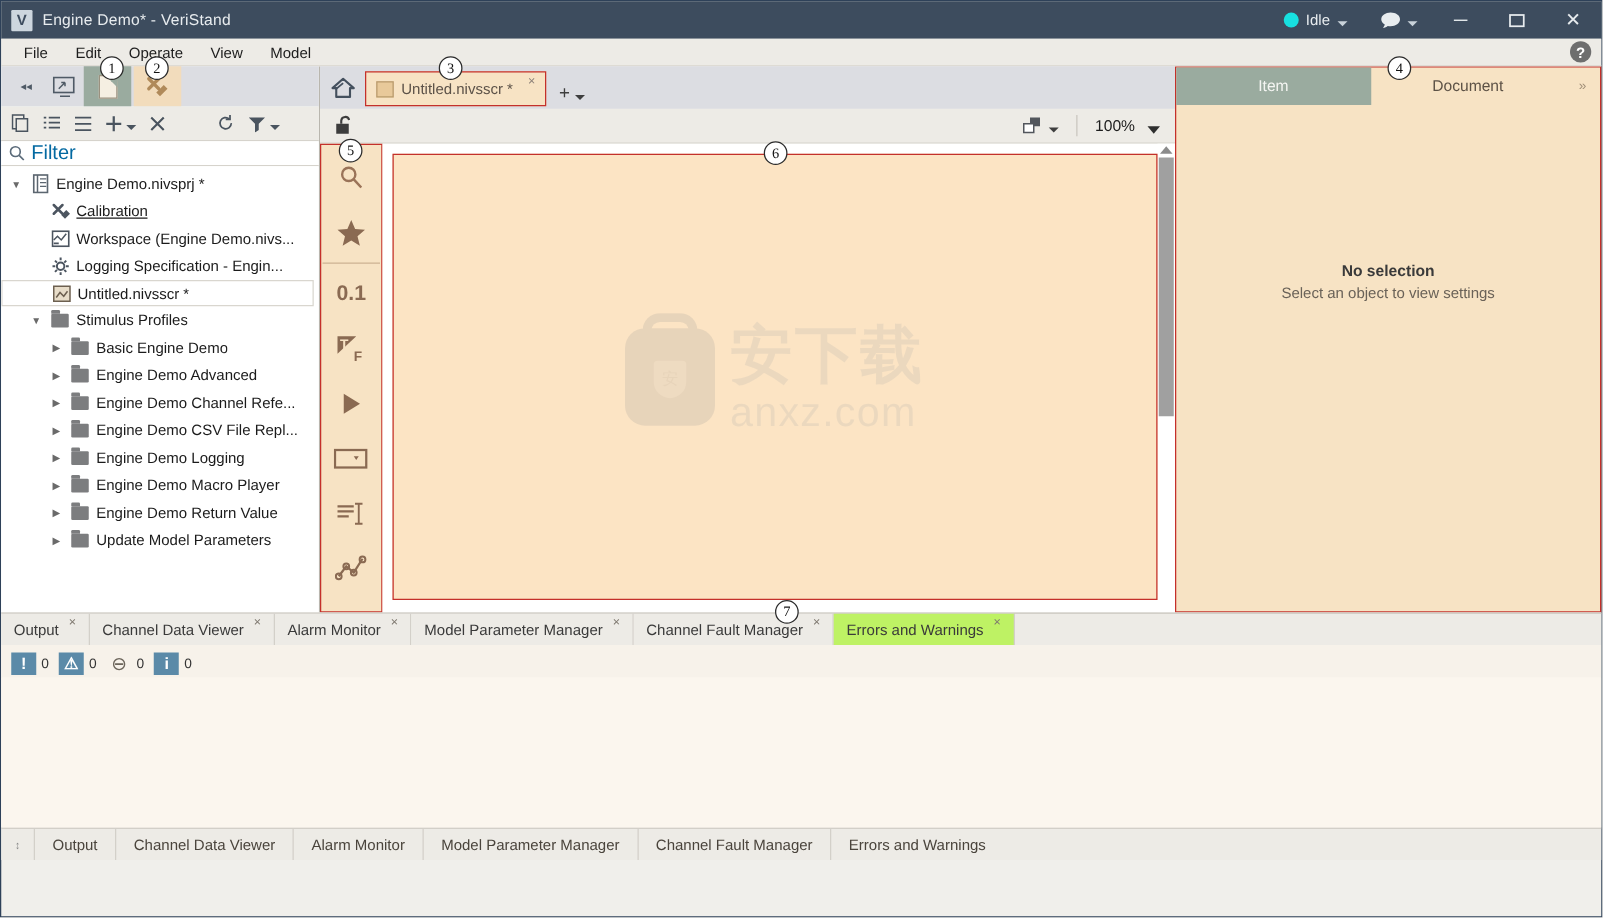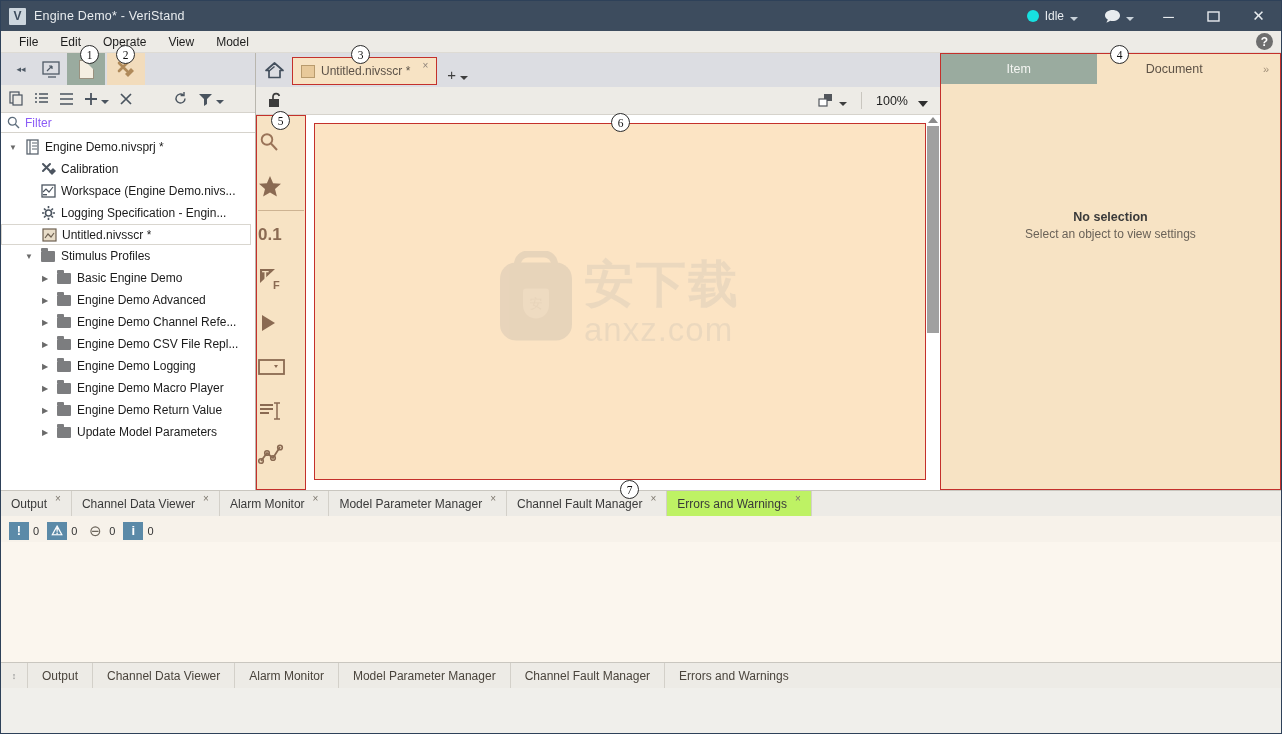--- a/index.html
+++ b/index.html
@@ -109,21 +109,21 @@
   .lp-toolbar2 {
     height: 28px; background: #edebe6;
     display: flex; align-items: center; padding-left: 8px; gap: 10px;
     border-bottom: 1px solid #d6d3cc;
   }
   .lp-toolbar2 .ic { color: #4a545f; display:flex; align-items:center; }
   .lp-filter {
     height: 20px; display: flex; align-items: center; gap: 5px;
     padding: 0 6px; border-bottom: 1px solid #d6d3cc; background:#fff;
   }
-  .lp-filter .ph { color: #8b5cf6; font-size: 12px; }
+  .lp-filter .ph { color: #0369a1; font-size: 16px; }
   .tree { flex: 1; overflow: hidden; padding-top: 3px; background: #fff; }
   .tnode {
     height: 22px; display: flex; align-items: center; gap: 5px;
     font-size: 12px; color: #1b1b1b; padding-right: 4px;
   }
   .tnode .twist {
     width: 12px; display: flex; align-items: center; justify-content: center;
     color: #6a6a6a; font-size: 8px;
   }
   .tnode.sel {
@@ -170,21 +170,21 @@
   .editor-area { flex: 1; display: flex; position: relative; background: #f0efeb; }
 
   .vpalette {
     width: 50px; background: #f7e3c4;
     border: 1px solid #c4302b;
     display: flex; flex-direction: column; align-items: center;
     padding-top: 4px;
   }
   .pal-btn {
     width: 46px; height: 44px;
-    display: flex; align-items: center; justify-content: flex-start;
+    display: flex; align-items: center; justify-content: center;
     color: #8a6a52;
   }
   .pal-sep { width: 46px; height: 1px; background: #cdb392; margin: 2px 0; }
 
   .canvas-wrap { flex: 1; background: #fff; position: relative; display: flex; min-width:0; }
   .canvas-pad { flex: 1; padding: 8px 0 10px 8px; display:flex; min-width:0;}
   .canvas {
     flex: 1; background: #fce4c4;
     border: 1px solid #c4302b; position: relative; overflow: hidden;
   }
@@ -405,21 +405,21 @@
             <span class="twist">▼</span>
             <span class="tico">
               <svg width="15" height="16" viewBox="0 0 15 16">
                 <rect x="2" y="1" width="11" height="14" fill="none" stroke="#5c6670" stroke-width="1.3"></rect>
                 <path d="M5 1v14" stroke="#5c6670" stroke-width="1.2"></path>
                 <path d="M7 4h5M7 7h5M7 10h5" stroke="#5c6670" stroke-width="1"></path>
               </svg>
             </span>
             <span class="lbl">Engine Demo.nivsprj *</span>
           </div>
-          <div class="tnode" style="padding-left: 22px;">
+          <div class="tnode" style="padding-left: 22px; text-decoration: underline;">
             <span class="twist"></span>
             <span class="tico">
               <svg width="15" height="16" viewBox="0 0 15 16">
                 <path d="M2 3l7 7M9 3l-7 7" stroke="#4c5560" stroke-width="2" stroke-linecap="round"></path>
                 <path d="M8 11l4-4 3 3-4 4z" fill="#4c5560"></path>
               </svg>
             </span>
             <span class="lbl">Calibration</span>
           </div>
           <div class="tnode" style="padding-left: 22px;">

